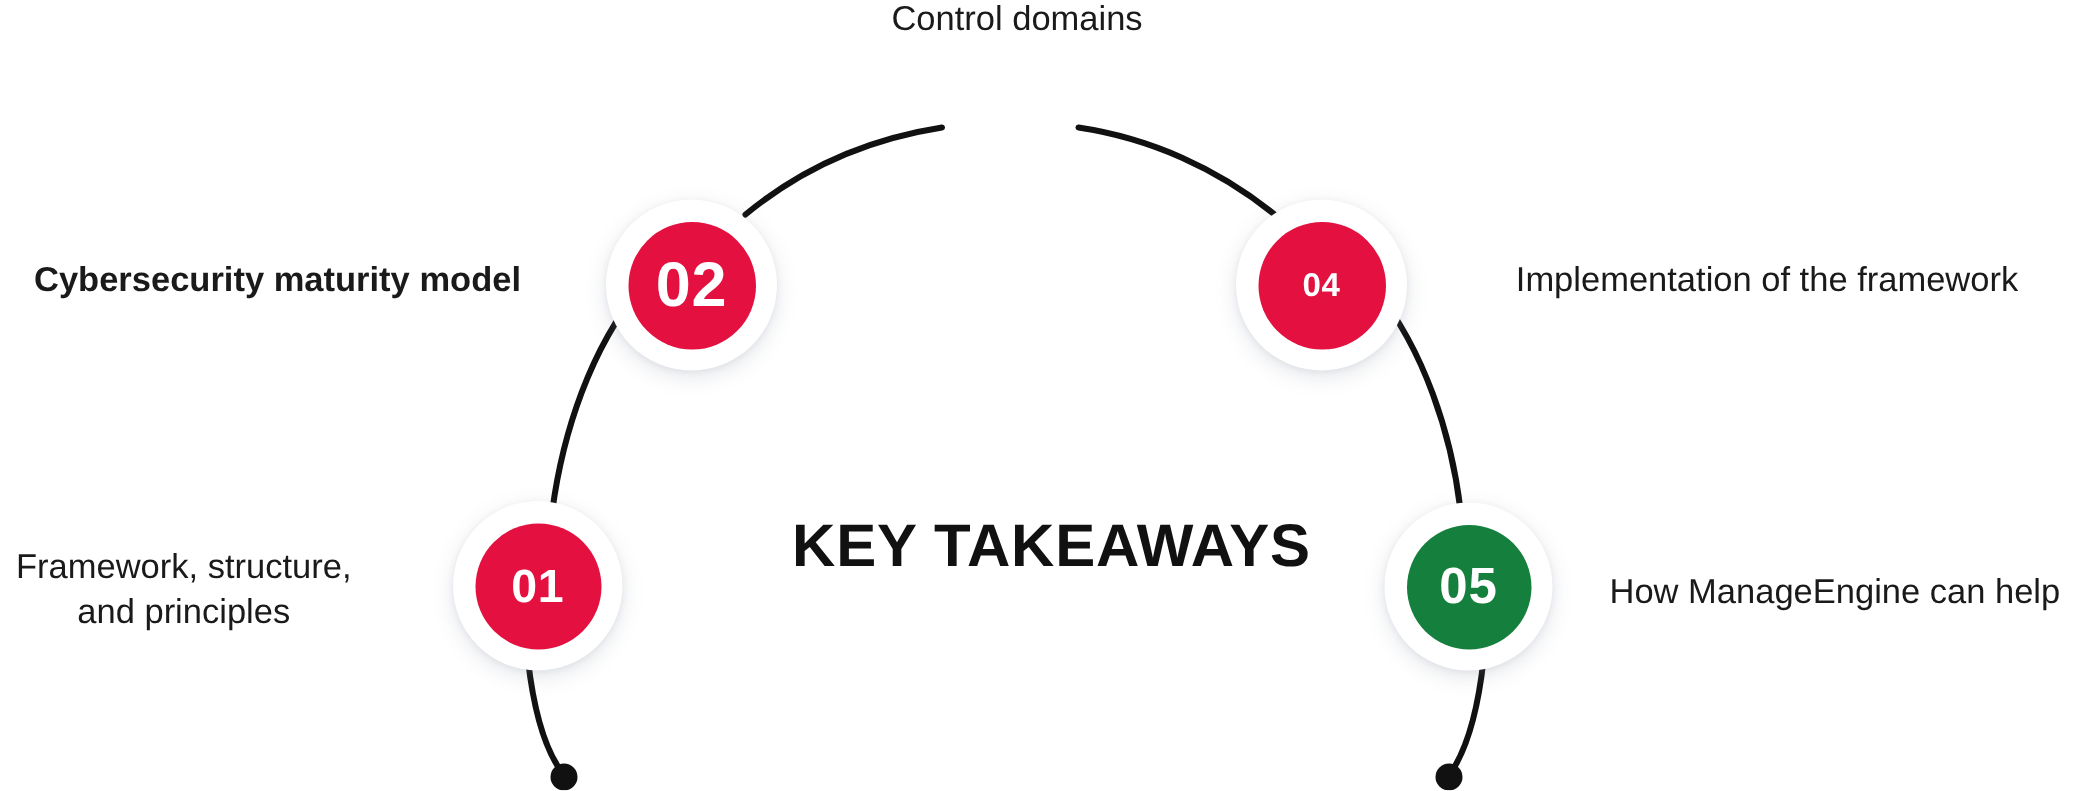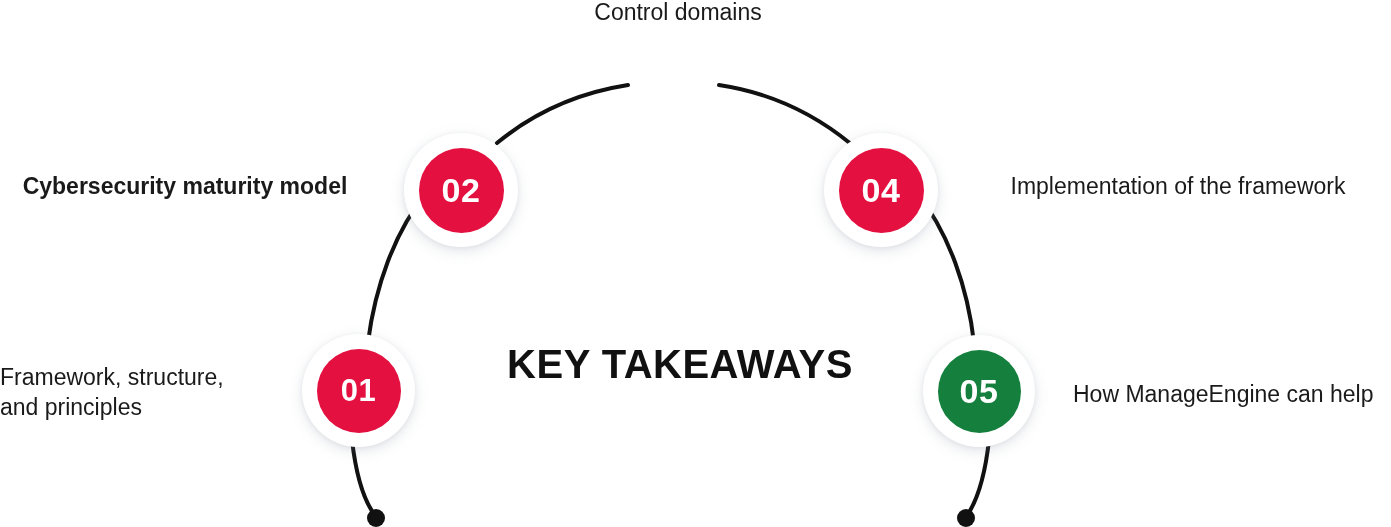--- a/index.html
+++ b/index.html
@@ -46,43 +46,44 @@
     color: #ffffff;
     font-weight: bold;
     letter-spacing: 0.5px;
     line-height: 1;
   }
   
   #node-1 { left: 302px; top: 334px; width: 113px; height: 113px; }
   #node-1 .node-inner { width: 84px; height: 84px; font-size: 31px; }
   
   #node-2 { left: 404px; top: 133px; width: 114px; height: 114px; }
-  #node-2 .node-inner { width: 85px; height: 85px; font-size: 34px; }
+  #node-2 .node-inner { width: 85px; height: 85px; font-size: 42px; }
   
   #node-3 { left: 612px; top: 46px; width: 123px; height: 123px; }
   #node-3 .node-inner { width: 92px; height: 92px; font-size: 36px; }
   
   #node-4 { left: 824px; top: 133px; width: 114px; height: 114px; }
-  #node-4 .node-inner { width: 85px; height: 85px; font-size: 34px; }
+  #node-4 .node-inner { width: 85px; height: 85px; font-size: 22px; }
   
   #node-5 { left: 923px; top: 335px; width: 112px; height: 112px; }
   #node-5 .node-inner { width: 83px; height: 83px; font-size: 34px; }
 
   .caption {
     position: absolute;
     color: #1a1a1a;
     font-size: 23px;
     line-height: 30px;
     white-space: pre-line;
     z-index: 4;
   }
   #caption-1 {
     left: 0px;
     top: 362px;
     width: 245px;
+    text-align: center;
   }
   #caption-2 {
     left: 10px;
     top: 171px;
     width: 350px;
     text-align: center;
     font-weight: bold;
   }
   #caption-3 {
     left: 503px;
@@ -97,21 +98,21 @@
     text-align: center;
   }
   #caption-5 {
     left: 1073px;
     top: 379px;
     width: 330px;
     text-align: left;
   }
   #center-title {
     position: absolute;
-    left: 395px;
+    left: 416px;
     top: 342px;
     width: 570px;
     text-align: center;
     font-size: 40px;
     font-weight: bold;
     letter-spacing: 0.5px;
     color: #111111;
     z-index: 4;
   }
 </style>

